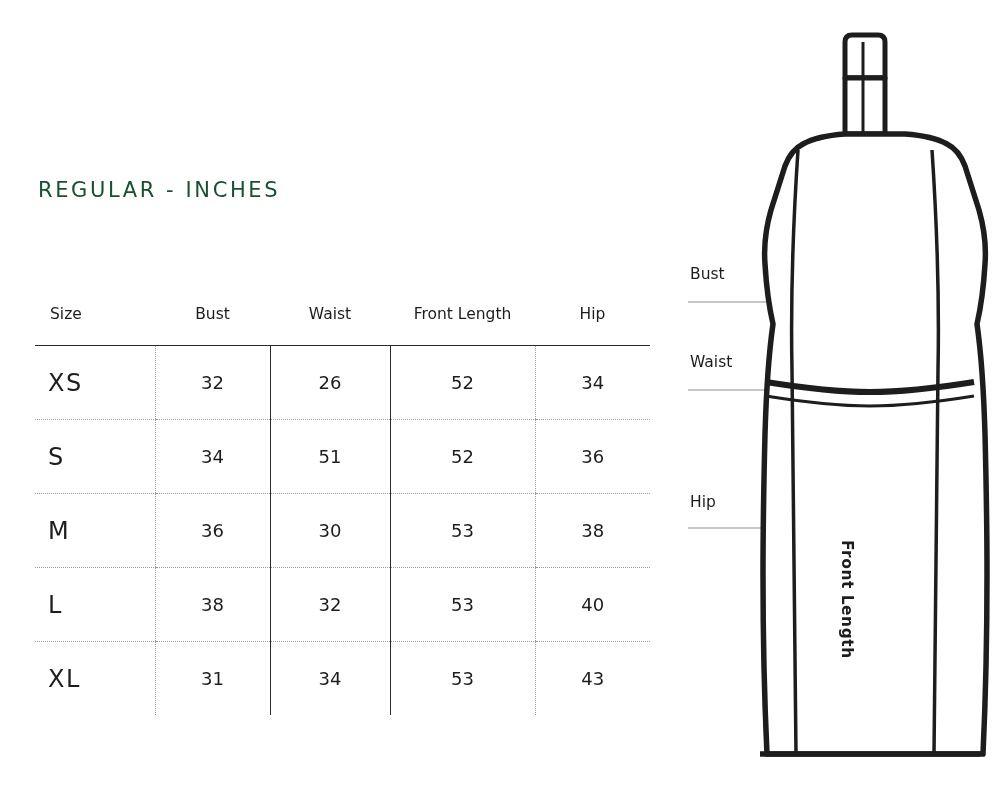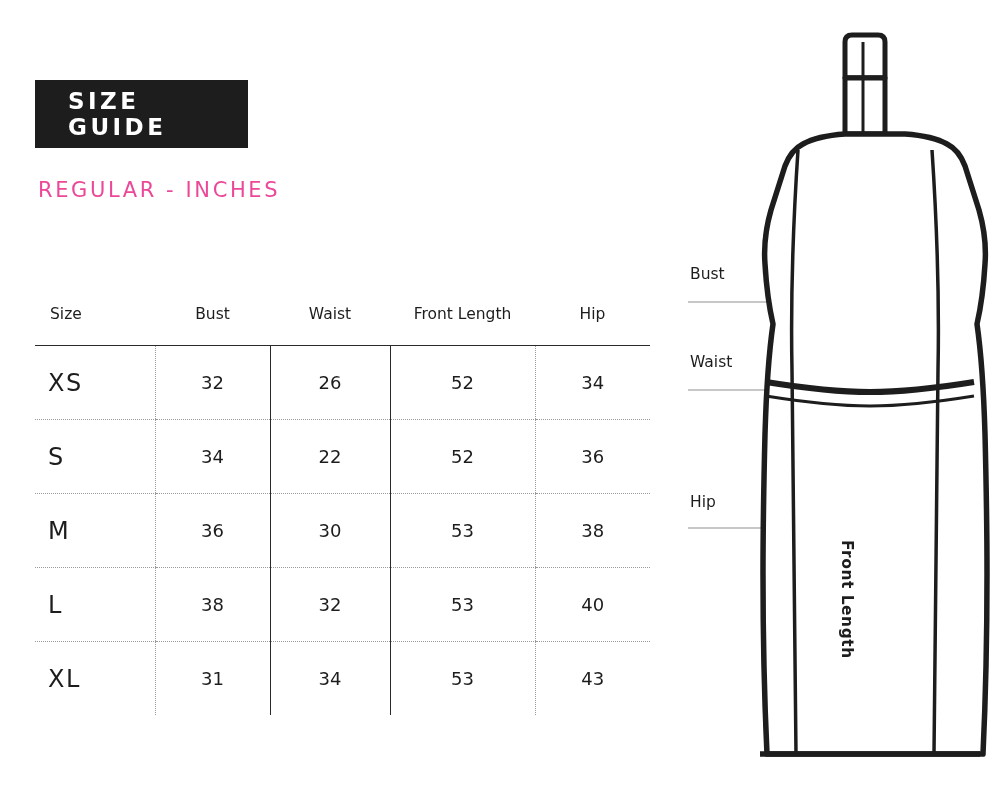--- a/index.html
+++ b/index.html
@@ -45,21 +45,21 @@
     padding-left: 33px;
   }
 
   .subtitle {
     position: absolute;
     left: 38px;
     top: 178px;
     font-family: "DejaVu Sans", sans-serif;
     font-size: 21px;
     letter-spacing: 2.6px;
-    color: #ec4899;
+    color: #14532d;
   }
 
   
   .size-table {
     position: absolute;
     left: 35px;
     top: 305px;
     width: 615px;
     border-collapse: collapse;
     table-layout: fixed;
@@ -157,23 +157,20 @@
     writing-mode: vertical-rl;
     text-orientation: mixed;
     letter-spacing: 0.5px;
   }
 </style>
 </head>
 <body>
 
 <div class="left-panel">
 
-  <div class="title-badge">
-    <span class="badge-text">SIZE GUIDE</span>
-  </div>
 
   <div class="subtitle">REGULAR - INCHES</div>
 
   <table class="size-table">
     <colgroup>
       <col class="c-size">
         <col class="c-bust">
         <col class="c-waist">
         <col class="c-front">
         <col class="c-hip">
@@ -191,21 +188,21 @@
       <tr>
         <td class="col-size">XS</td>
         <td class="col-bust">32</td>
         <td class="col-waist">26</td>
         <td class="col-front">52</td>
         <td class="col-hip">34</td>
       </tr>
       <tr>
         <td class="col-size">S</td>
         <td class="col-bust">34</td>
-        <td class="col-waist">22</td>
+        <td class="col-waist">51</td>
         <td class="col-front">52</td>
         <td class="col-hip">36</td>
       </tr>
       <tr>
         <td class="col-size">M</td>
         <td class="col-bust">36</td>
         <td class="col-waist">30</td>
         <td class="col-front">53</td>
         <td class="col-hip">38</td>
       </tr>

